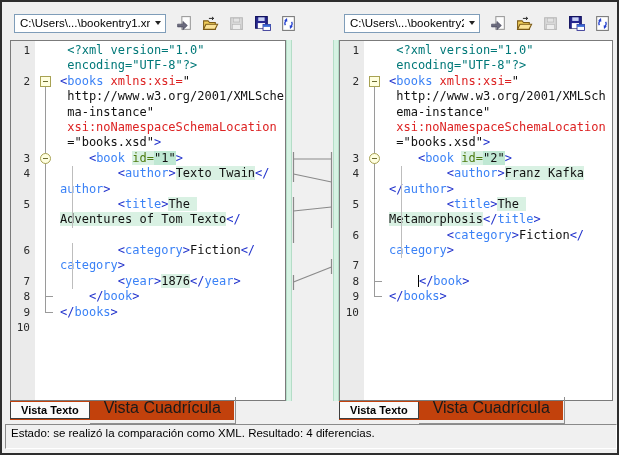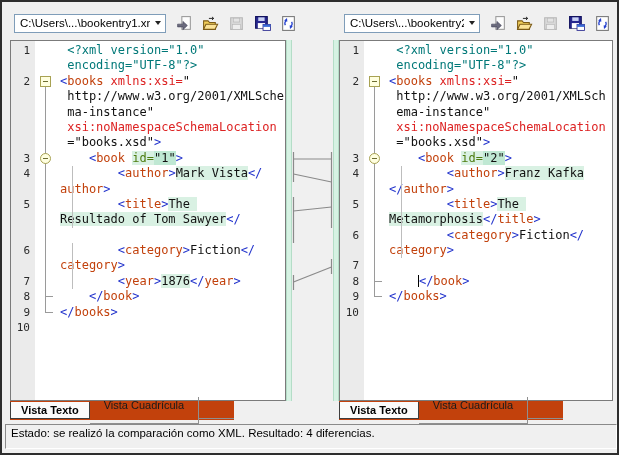--- a/index.html
+++ b/index.html
@@ -25,35 +25,35 @@
   .fold{flex:none;width:24px;position:relative;}
   .fold.v::before,.fold.t::before,.fold.ci::before{content:'';position:absolute;left:10px;top:0;bottom:0;width:1px;background:#9a9a9a;}
   .fold.sq::before{content:'';position:absolute;left:10px;top:13px;bottom:0;width:1px;background:#9a9a9a;}
   .fold.c::before{content:'';position:absolute;left:10px;top:0;height:8px;width:1px;background:#9a9a9a;}
   .fold.t::after,.fold.c::after{content:'';position:absolute;left:10px;top:7px;width:8px;height:1px;background:#9a9a9a;}
   .fold .mark{position:absolute;left:5px;top:2px;width:11px;height:11px;background:#ffffe0;border:1px solid #a8a253;box-sizing:border-box;}
   .fold.ci .mark{border-radius:50%;}
   .fold .mark::after{content:'';position:absolute;left:2px;right:2px;top:4px;height:1px;background:#6d6d33;}
   .code{flex:1;position:relative;padding-left:1px;overflow:hidden;}
   .code.g::before{content:'';position:absolute;left:13px;top:0;bottom:0;width:1px;background:#bdbdbd;}
-  .pi{color:#007878}.el{color:#c2410c}.att{color:#dd2222}.br{color:#2233cc}.tx{color:#111}
+  .pi{color:#007878}.el{color:#3b82f6}.att{color:#dd2222}.br{color:#2233cc}.tx{color:#111}
   .hl{background:#d9f1e3;color:#111}.hla{background:#d9f1e3;color:#4d7c0f}.hl2{background:#bfe8d3;color:#111}
   .cr{display:inline-block;width:0;height:12px;border-left:1px solid #000;vertical-align:-2px;}
 
   
   .gutter{position:absolute;left:284px;top:38px;width:53px;height:361px;background:#f0f0f0;}
   .strip{position:absolute;top:0;bottom:0;width:6px;background:#d6f2e3;border-left:1px solid #b4ddc7;border-right:1px solid #b4ddc7;box-sizing:border-box;}
   .strip.l{left:0}.strip.r{left:47px}
   .gutter svg{position:absolute;left:0;top:0;}
 
   
   .tabstrip{position:absolute;top:399px;width:224px;height:19px;display:flex;align-items:center;background:#c2410c;}
   .tab-active{font-size:11px;font-weight:bold;color:#000;background:#fbfbfb;border:1px solid #3d3d3d;border-top:none;
               padding:2px 10px 2px;height:17px;box-sizing:border-box;white-space:nowrap;}
-  .tab-inactive{font-size:11px;color:#1a1a1a;padding:2px 14px;height:27px;box-sizing:border-box;
+  .tab-inactive{font-size:16px;color:#1a1a1a;padding:2px 14px;height:27px;box-sizing:border-box;
                 border-right:1px solid #8f8f8f;border-bottom:1px solid #8f8f8f;white-space:nowrap;}
   .tab-filler{flex:1;height:15px;border-bottom:1px solid #8f8f8f;}
 
   
   .statusbar{position:absolute;left:3px;top:422px;width:612px;height:25px;box-sizing:border-box;
              border:1px solid;border-color:#8a8a8a #ffffff #ffffff #8a8a8a;background:#f0f0f0;
              font-size:11.5px;color:#000;padding:2px 5px;white-space:nowrap;overflow:hidden;}
 </style>
 </head>
 <body>
@@ -166,24 +166,24 @@
     <div class="numbers-bg"></div>
     <div class="rows" id="rows-left">
         <div class="row"><span class="ln">1</span><span class="fold"></span><span class="code"><span class="pi"> &lt;?xml version="1.0"</span></span></div>
         <div class="row"><span class="ln"></span><span class="fold"></span><span class="code"><span class="pi"> encoding="UTF-8"?&gt;</span></span></div>
         <div class="row"><span class="ln">2</span><span class="fold sq"><span class="mark"></span></span><span class="code"><span class="br">&lt;</span><span class="el">books</span><span class="tx"> </span><span class="att">xmlns:xsi=</span><span class="tx">"</span></span></div>
         <div class="row"><span class="ln"></span><span class="fold v"></span><span class="code"><span class="tx"> http://www.w3.org/2001/XMLSche</span></span></div>
         <div class="row"><span class="ln"></span><span class="fold v"></span><span class="code"><span class="tx"> ma-instance"</span></span></div>
         <div class="row"><span class="ln"></span><span class="fold v"></span><span class="code"><span class="att"> xsi:noNamespaceSchemaLocation</span></span></div>
         <div class="row"><span class="ln"></span><span class="fold v"></span><span class="code"><span class="tx"> ="books.xsd"</span><span class="br">&gt;</span></span></div>
         <div class="row"><span class="ln">3</span><span class="fold ci"><span class="mark"></span></span><span class="code"><span class="tx">    </span><span class="br">&lt;</span><span class="el">book</span><span class="tx"> </span><span class="hla">id=</span><span class="hl2">"1"</span><span class="br">&gt;</span></span></div>
-        <div class="row"><span class="ln">4</span><span class="fold v"></span><span class="code g"><span class="tx">        </span><span class="br">&lt;</span><span class="el">author</span><span class="br">&gt;</span><span class="hl">Mark Vista</span><span class="br">&lt;/</span></span></div>
+        <div class="row"><span class="ln">4</span><span class="fold v"></span><span class="code g"><span class="tx">        </span><span class="br">&lt;</span><span class="el">author</span><span class="br">&gt;</span><span class="hl">Texto Twain</span><span class="br">&lt;/</span></span></div>
         <div class="row"><span class="ln"></span><span class="fold v"></span><span class="code g"><span class="el">author</span><span class="br">&gt;</span></span></div>
         <div class="row"><span class="ln">5</span><span class="fold v"></span><span class="code g"><span class="tx">        </span><span class="br">&lt;</span><span class="el">title</span><span class="br">&gt;</span><span class="hl">The </span></span></div>
-        <div class="row"><span class="ln"></span><span class="fold v"></span><span class="code g"><span class="hl">Resultado of Tom Sawyer</span><span class="br">&lt;/</span></span></div>
+        <div class="row"><span class="ln"></span><span class="fold v"></span><span class="code g"><span class="hl">Adventures of Tom Texto</span><span class="br">&lt;/</span></span></div>
         <div class="row"><span class="ln"></span><span class="fold v"></span></div>
         <div class="row"><span class="ln">6</span><span class="fold v"></span><span class="code g"><span class="tx">        </span><span class="br">&lt;</span><span class="el">category</span><span class="br">&gt;</span><span class="tx">Fiction</span><span class="br">&lt;/</span></span></div>
         <div class="row"><span class="ln"></span><span class="fold v"></span><span class="code g"><span class="el">category</span><span class="br">&gt;</span></span></div>
         <div class="row"><span class="ln">7</span><span class="fold v"></span><span class="code g"><span class="tx">        </span><span class="br">&lt;</span><span class="el">year</span><span class="br">&gt;</span><span class="hl">1876</span><span class="br">&lt;/</span><span class="el">year</span><span class="br">&gt;</span></span></div>
         <div class="row"><span class="ln">8</span><span class="fold t"></span><span class="code"><span class="tx">    </span><span class="br">&lt;/</span><span class="el">book</span><span class="br">&gt;</span></span></div>
         <div class="row"><span class="ln">9</span><span class="fold c"></span><span class="code"><span class="br">&lt;/</span><span class="el">books</span><span class="br">&gt;</span></span></div>
         <div class="row"><span class="ln">10</span><span class="fold"></span><span class="code"></span></div>
       </div>
   </div>
 

